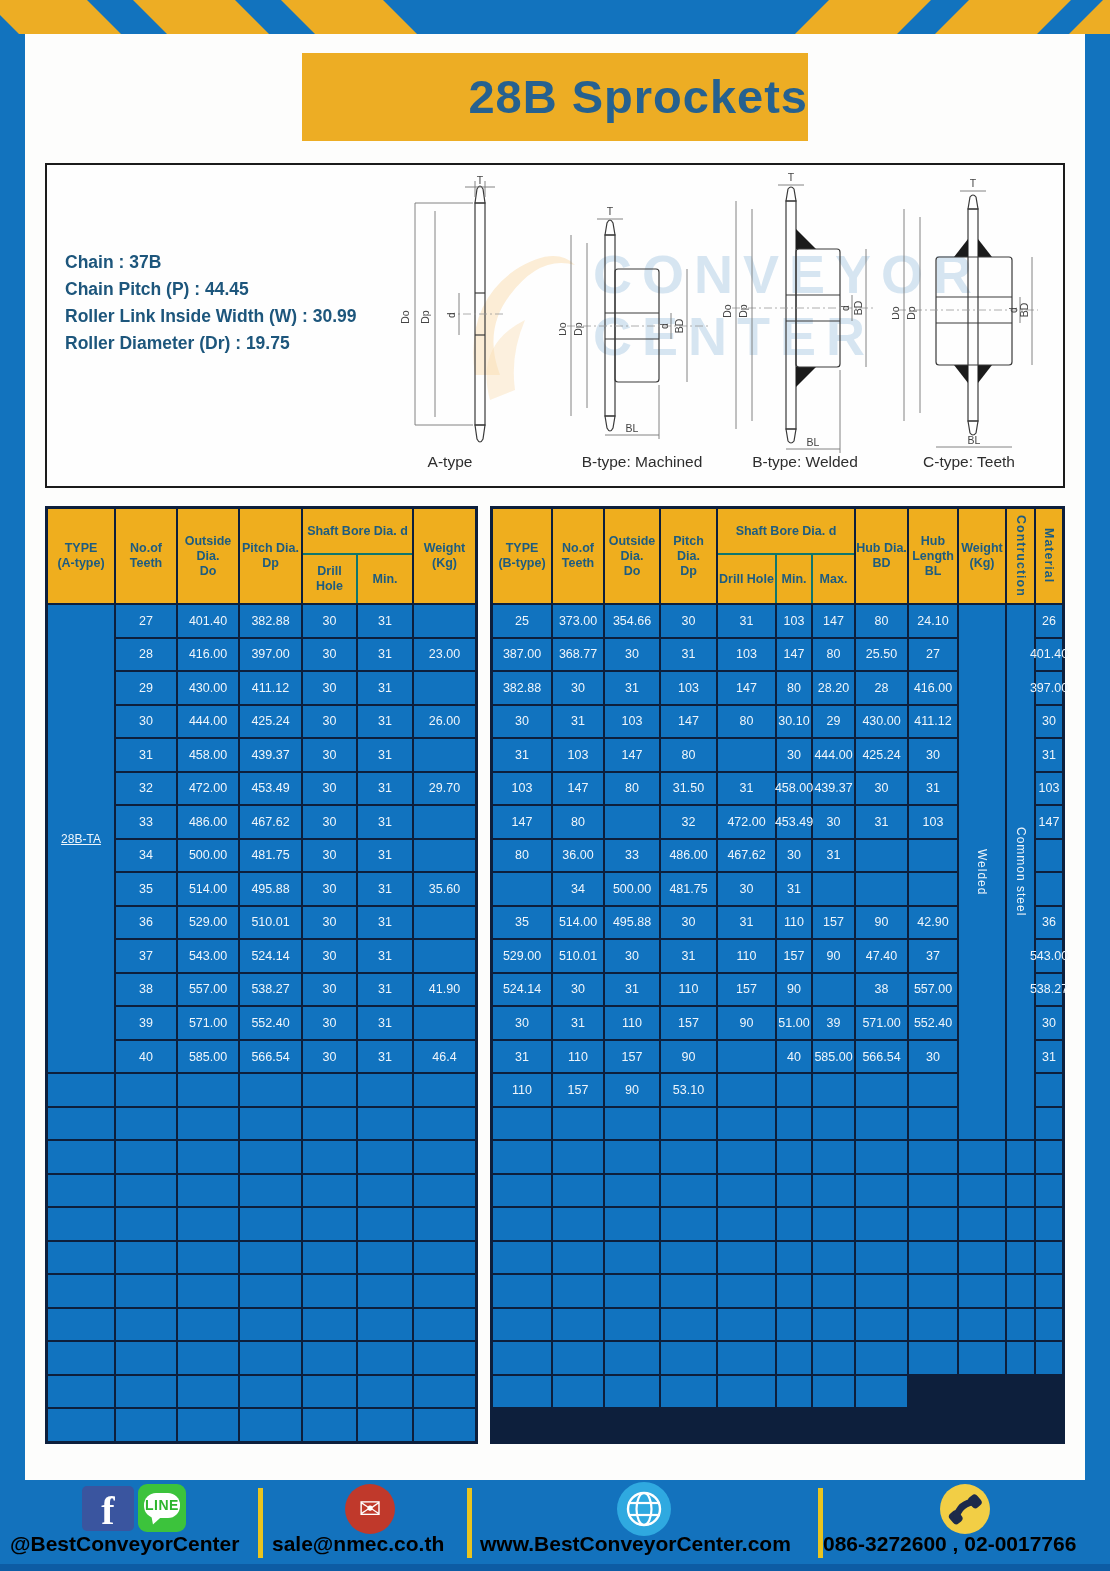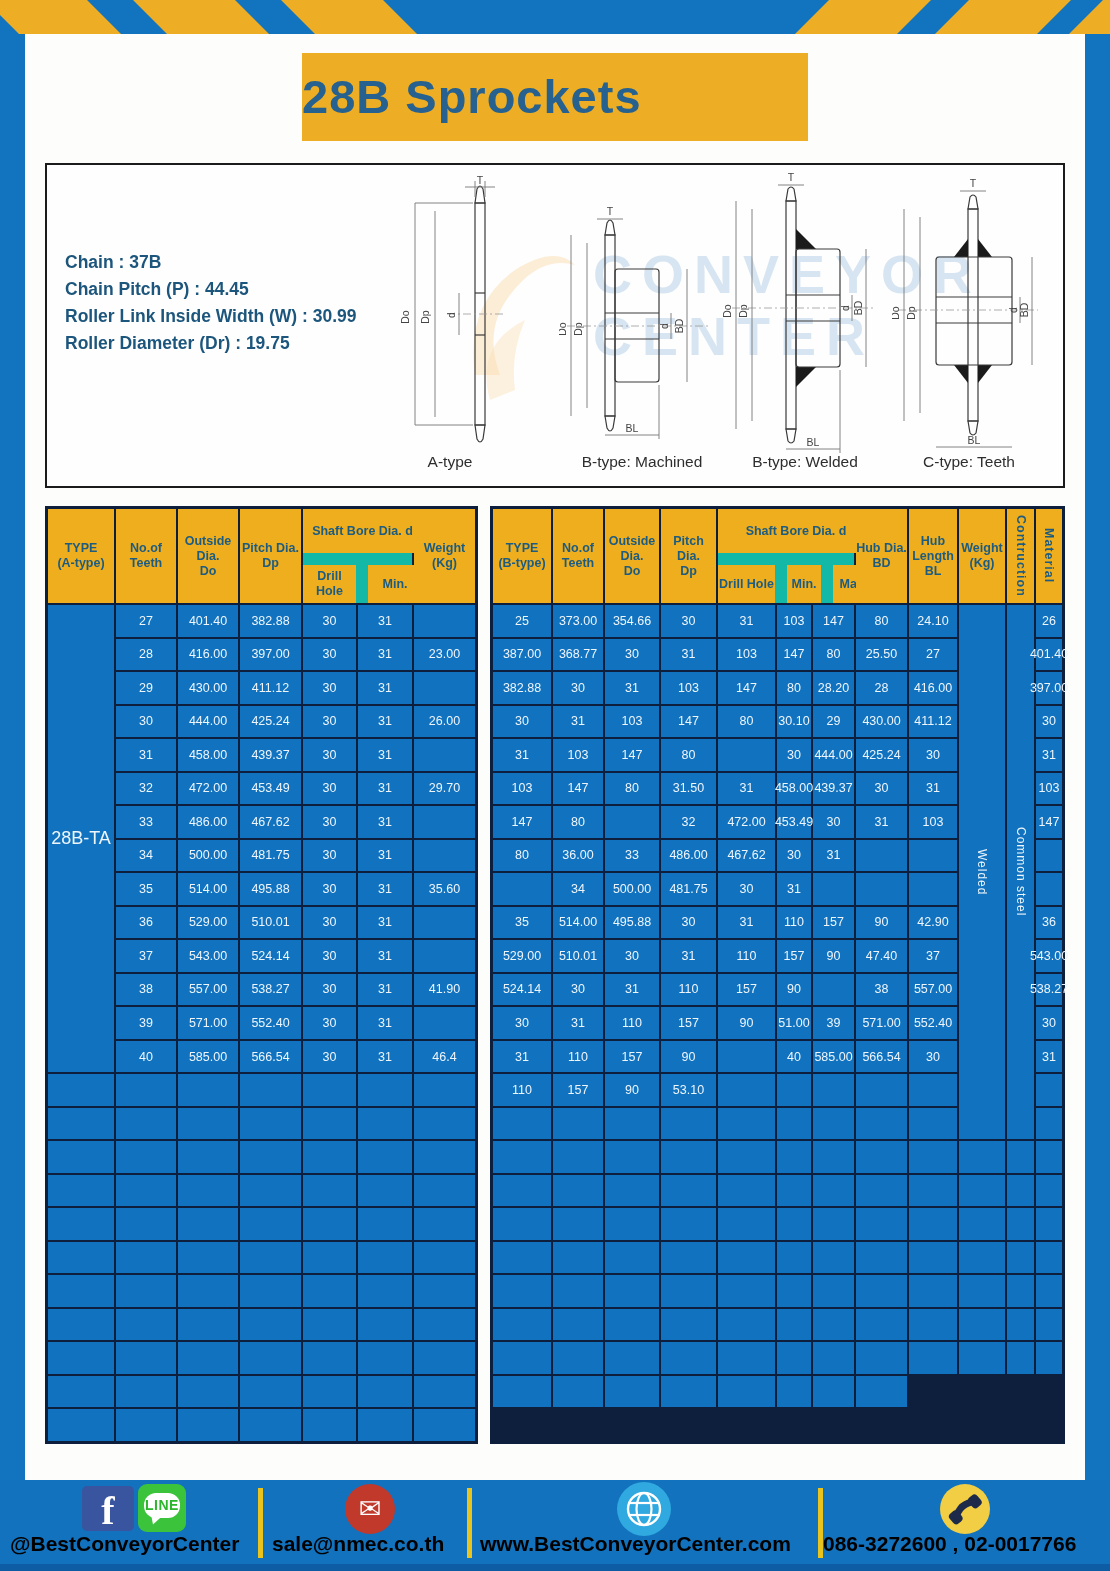--- a/index.html
+++ b/index.html
@@ -9,21 +9,21 @@
   
   .hazard{position:absolute;left:0;top:0;width:1110px;height:34px;background:#1273BE;overflow:hidden;}
   .stripe{position:absolute;top:-8px;height:50px;width:102px;background:#EDAD24;}
   .stripe.l{transform:skewX(45deg);}
   .stripe.r{transform:skewX(-45deg);}
 
   
   .content{position:absolute;left:25px;top:34px;width:1060px;height:1446px;background:#FDFDFC;}
 
   .banner{position:absolute;left:277px;top:19px;width:506px;height:88px;background:#EDAD24;}
-  .banner h1{margin:0;line-height:88px;text-align:left;font-size:47px;font-weight:bold;color:#26618F;letter-spacing:1px;}
+  .banner h1{margin:0;line-height:88px;text-align:right;font-size:47px;font-weight:bold;color:#26618F;letter-spacing:1px;}
 
   
   .specbox{position:absolute;left:20px;top:129px;width:1020px;height:325px;background:#FEFEFE;border:2px solid #1b1b1b;box-sizing:border-box;}
   .specs{position:absolute;left:18px;top:84px;}
   .spec-line{font-size:17.5px;font-weight:bold;color:#1D567C;line-height:27px;white-space:pre;}
   .wm{position:absolute;left:546px;top:78px;font-weight:bold;font-size:54px;letter-spacing:10px;color:rgba(150,190,222,0.38);line-height:62px;pointer-events:none;}
   .wm-swirl{position:absolute;left:408px;top:60px;opacity:.35;}
   .caption{position:absolute;top:288px;font-size:15.5px;color:#2e2e2e;text-align:center;width:160px;}
   .dwg{position:absolute;}
   .dwg line,.dwg path.body,.dwg rect{stroke:#3a3a3a;fill:none;stroke-width:1.2;}
@@ -31,26 +31,26 @@
   .dwg .cl{stroke:#999;stroke-width:0.8;stroke-dasharray:8 3 2 3;}
   .dwg text{font-size:10.5px;fill:#444;font-family:"Liberation Sans",sans-serif;}
   .dwg .weld{fill:#1b1b1b;stroke:none;}
 
   
   .gridtbl{position:absolute;top:472px;display:grid;gap:2px;background:#0D1F3C;border:3px solid #0D1F3C;box-sizing:border-box;}
   #table-a{left:20px;width:433px;height:938px;grid-template-columns:66px 60px 60px 61px 53px 54px 61px;grid-template-rows:94px repeat(25,1fr);}
   #table-b{left:465px;width:575px;height:938px;grid-template-columns:58px 50px 54px 55px 57px 34px 41px 51px 48px 46px 27px 26px;grid-template-rows:94px repeat(25,1fr);}
   .hc{background:#EFAE1E;color:#1D5C80;font-weight:bold;font-size:12.5px;display:flex;flex-direction:column;align-items:center;justify-content:center;text-align:center;line-height:15px;}
   .hc.vert{writing-mode:vertical-rl;line-height:normal;letter-spacing:1px;}
-  .shaftgrp{background:#14b8a6;display:grid;grid-template-rows:44px 1fr;gap:12px;padding:0;}
+  .shaftgrp{background:#0f766e;display:grid;grid-template-rows:44px 1fr;gap:2px;padding:0;}
   .shaftgrp .top{grid-column:1/-1;}
   .sg-a{grid-column:5/span 2;grid-template-columns:53px 54px;}
   .sg-b{grid-column:5/span 3;grid-template-columns:57px 34px 41px;}
   .cell{background:#1173BF;color:#EEF5FB;font-size:12.5px;display:flex;align-items:center;justify-content:center;text-align:center;}
-  .cell.typec{font-size:18px;}
+  .cell.typec{font-size:12px;text-decoration:underline;}
   .cell.vcell{writing-mode:vertical-rl;font-size:12px;letter-spacing:1px;}
 
   
   .footer{position:absolute;left:0;top:1480px;width:1110px;height:91px;background:#1372BD;}
   .footer .darkedge{position:absolute;left:0;bottom:0;width:100%;height:7px;background:#0D5CA4;}
   .ftxt{position:absolute;top:52px;color:#000000;font-weight:bold;font-size:21px;text-align:left;white-space:nowrap;}
   .sep{position:absolute;top:8px;width:5px;height:70px;background:#E9C41F;}
   .fb{position:absolute;left:82px;top:6px;width:52px;height:45px;background:#3A559F;border-radius:5px;color:#fff;font-weight:bold;font-size:40px;text-align:center;line-height:50px;font-family:"Liberation Serif",serif;}
   .lineic{position:absolute;left:138px;top:4px;width:48px;height:48px;background:#3CC33C;border-radius:9px;}
   .lineic .bubble{position:absolute;left:6px;top:9px;width:36px;height:25px;background:#fff;border-radius:12px;color:#2DB52D;font-size:14px;font-weight:bold;text-align:center;line-height:25px;letter-spacing:0.5px;}

